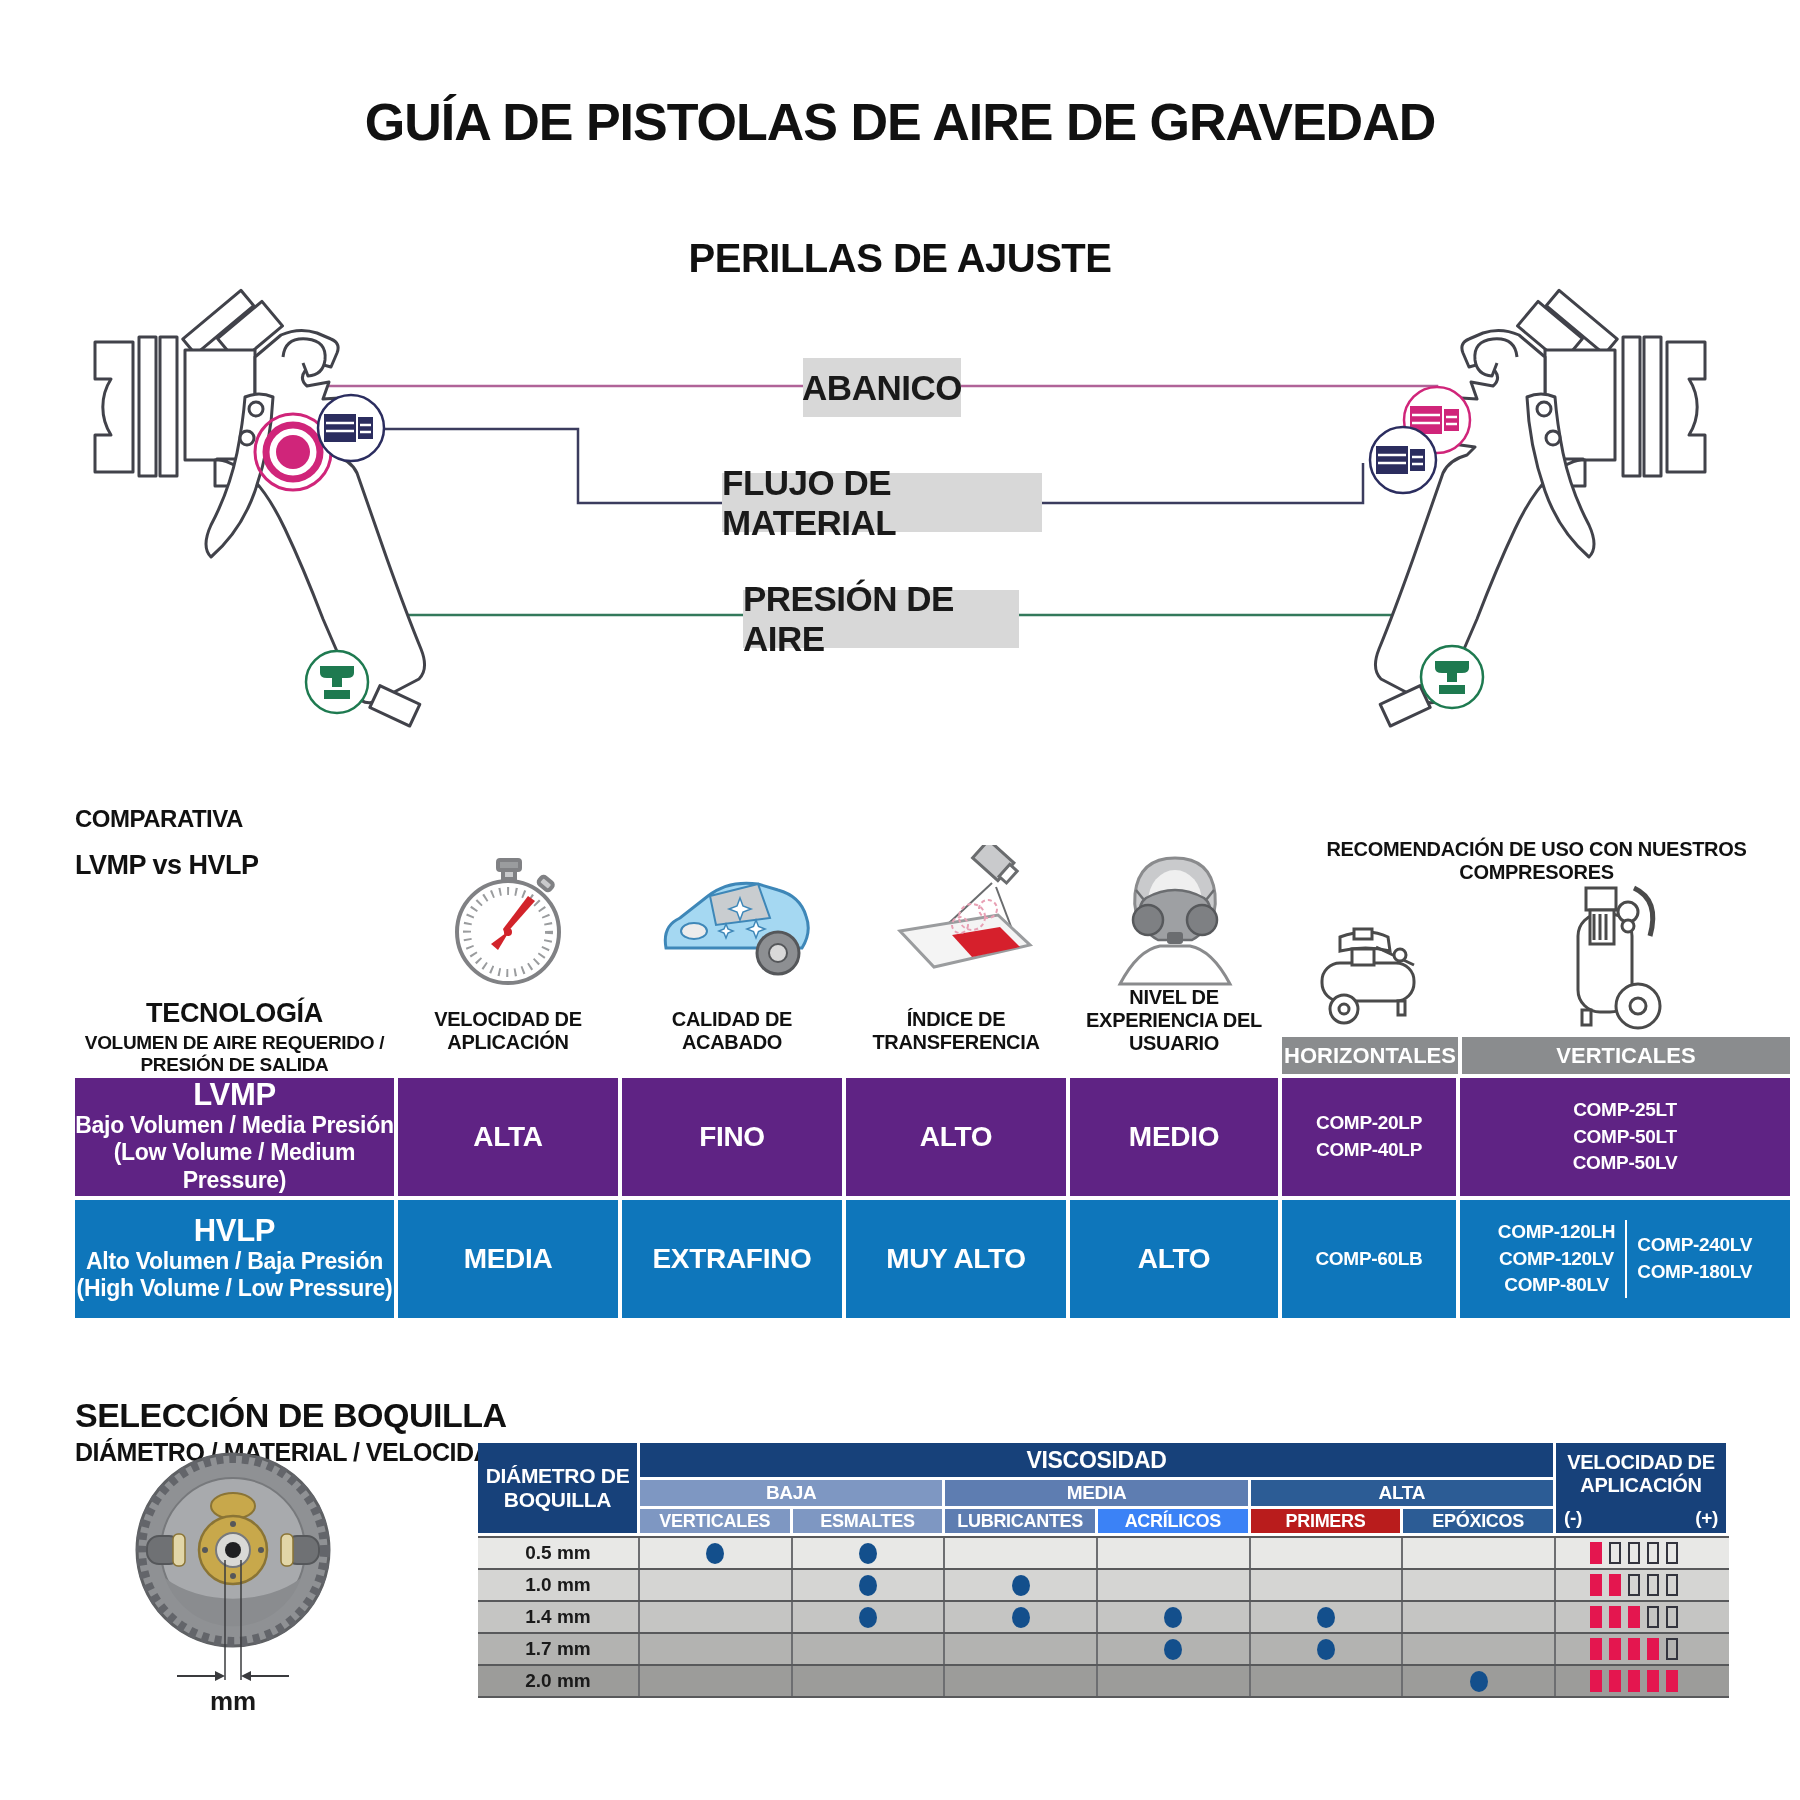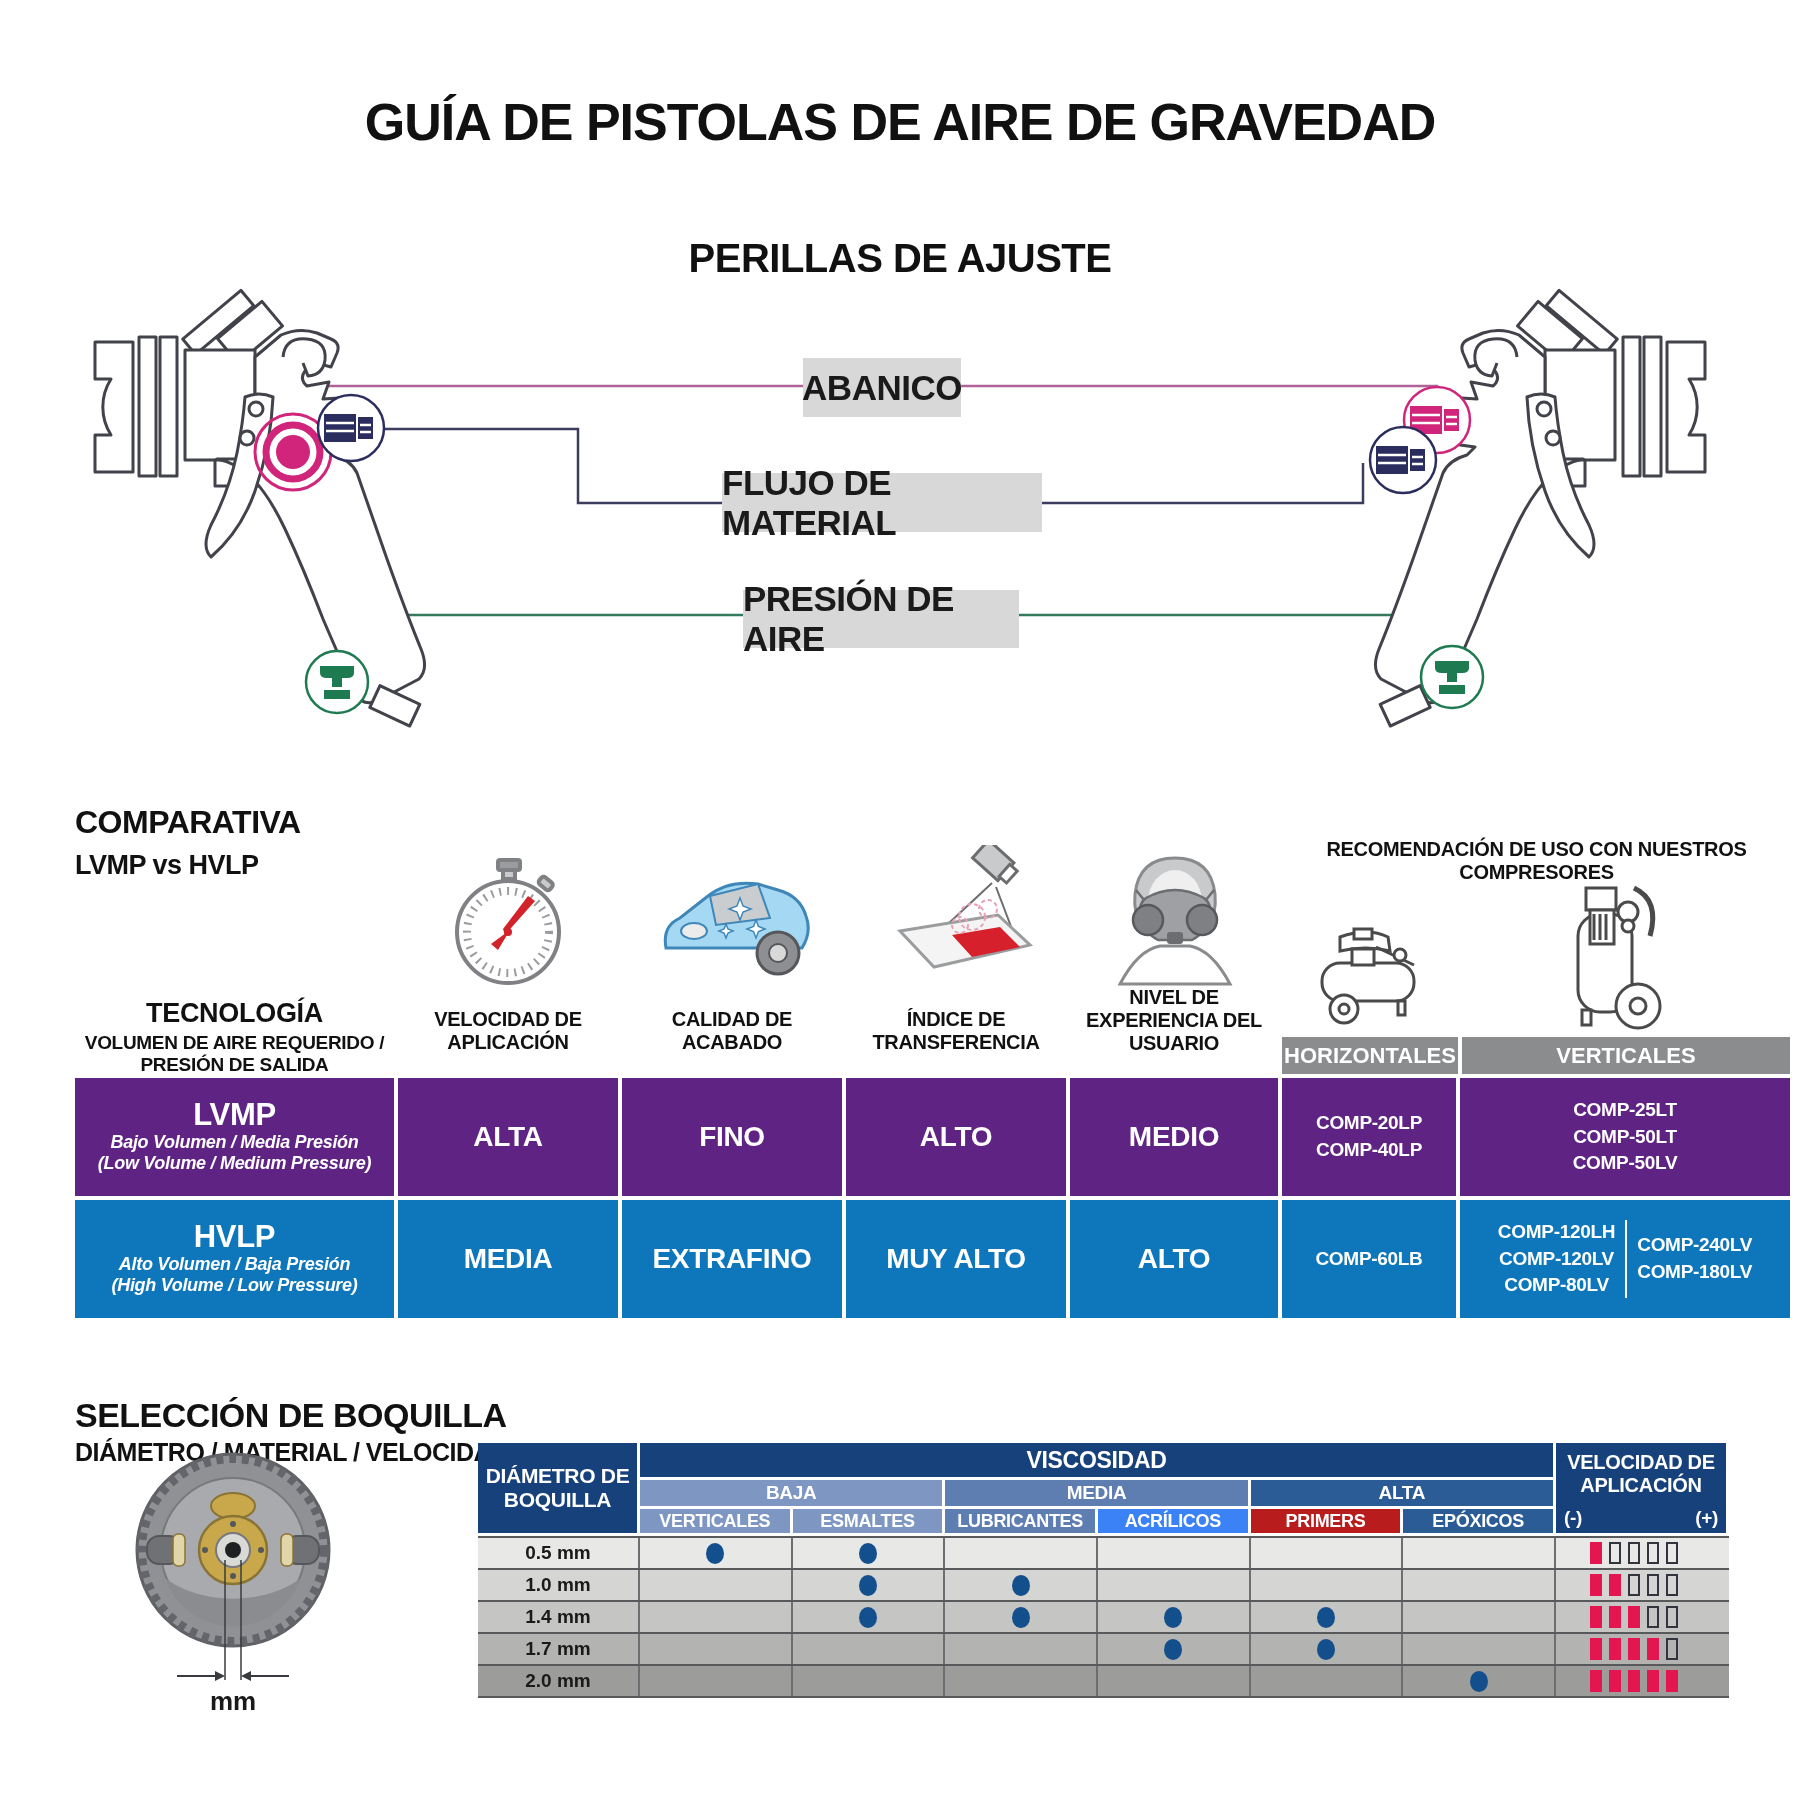--- a/index.html
+++ b/index.html
@@ -16,21 +16,21 @@
   
   #lines-layer{top:0;left:0;z-index:1;}
   .gun{position:absolute;width:520px;height:430px;overflow:visible;z-index:2;}
   .knob-label{position:absolute;z-index:3;background:#D8D8D8;display:flex;align-items:center;justify-content:center;
               font-size:35px;font-weight:800;letter-spacing:-0.5px;color:#1A1A1A;}
   #label-abanico{left:803px;top:358px;width:158px;height:59px;}
   #label-flujo{left:722px;top:473px;width:320px;height:59px;}
   #label-presion{left:743px;top:590px;width:276px;height:58px;}
 
   
-  #comp-heading{left:75px;top:806px;font-size:32px;font-weight:800;line-height:1.05;}
+  #comp-heading{left:75px;top:806px;font-size:24px;font-weight:800;line-height:1.05;}
   #comp-subheading{left:75px;top:850px;font-size:27px;font-weight:800;}
   .colhead{position:absolute;font-size:20px;font-weight:800;line-height:1.15;text-align:center;letter-spacing:-0.3px;}
   #ch-tec{left:75px;top:998px;width:319px;}
   #ch-tec .big{font-size:27px;}
   #ch-tec .sub{font-weight:700;font-size:19px;margin-top:3px;}
   #ch-vel{left:398px;top:1008px;width:220px;}
   #ch-cal{left:622px;top:1008px;width:220px;}
   #ch-ind{left:846px;top:1008px;width:220px;}
   #ch-niv{left:1070px;top:986px;width:208px;}
   #ch-rec{left:1283px;top:838px;width:507px;font-size:20px;}
@@ -40,21 +40,21 @@
   #bar-vert{left:1462px;width:328px;}
   .icon{position:absolute;z-index:2;}
 
   #comp-table{left:75px;top:1078px;width:1367px;display:grid;
               grid-template-columns:319px 220px 220px 220px 208px 174px 330px;
               grid-template-rows:118px 118px;gap:4px;z-index:2;}
   .ct-cell{color:#fff;display:flex;flex-direction:column;align-items:center;justify-content:center;
            text-align:center;letter-spacing:-0.3px;}
   .ct-val{font-size:28px;font-weight:800;}
   .ct-tech-title{font-size:31px;font-weight:800;line-height:1.05;}
-  .ct-tech-sub{font-size:18px;font-weight:700;line-height:1.2;font-style:italic;}
+  .ct-tech-sub{font-size:23px;font-weight:700;line-height:1.2;}
   .ct-models{font-size:19px;font-weight:700;line-height:1.4;}
   .ct-split{display:flex;flex-direction:row;align-items:center;gap:0;}
   .ct-split .divider{width:2px;height:78px;background:#fff;margin:0 10px;}
 
   
   #noz-heading{left:75px;top:1396px;font-size:34px;font-weight:800;letter-spacing:-0.5px;}
   #noz-subheading{left:75px;top:1438px;font-size:25px;font-weight:800;}
 
   #nz-wrap{left:478px;top:1443px;width:1251px;z-index:2;}
   .nz-grid{display:grid;grid-template-columns:162px repeat(6,1fr) 173px;}

